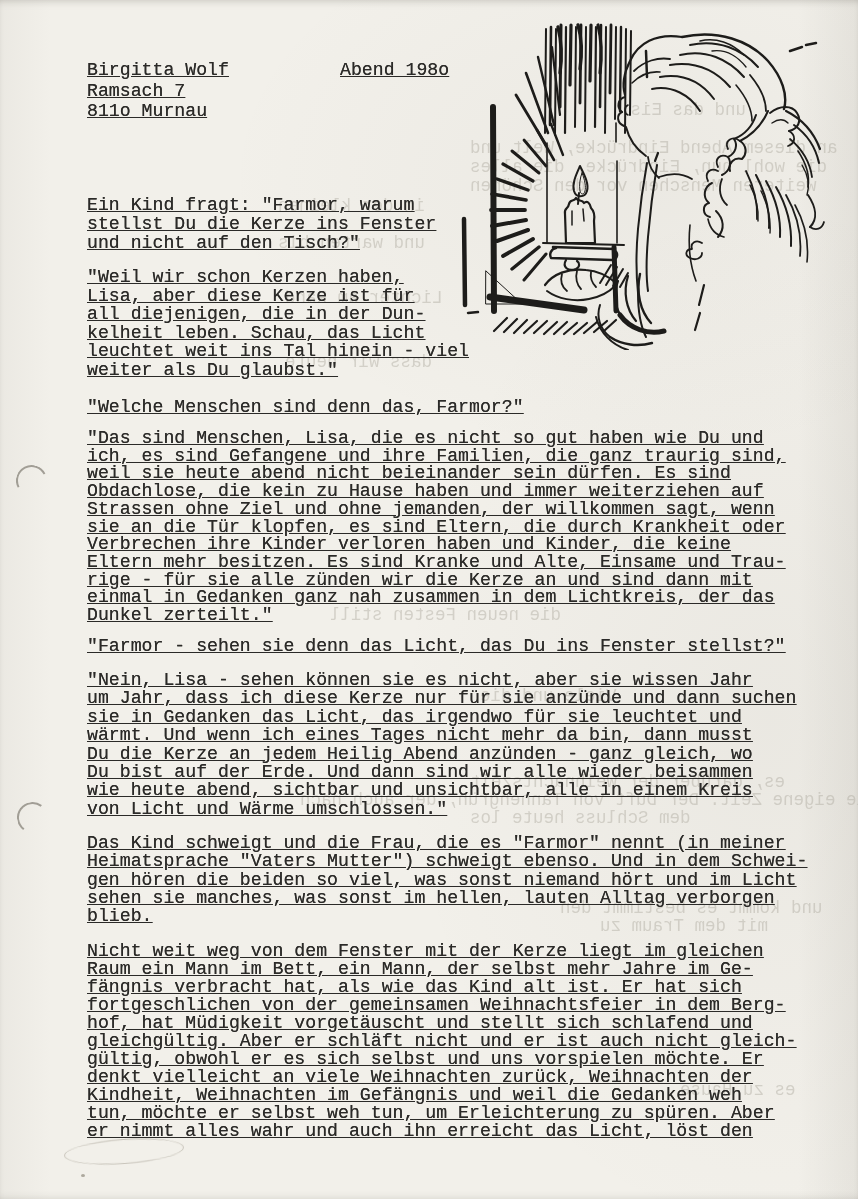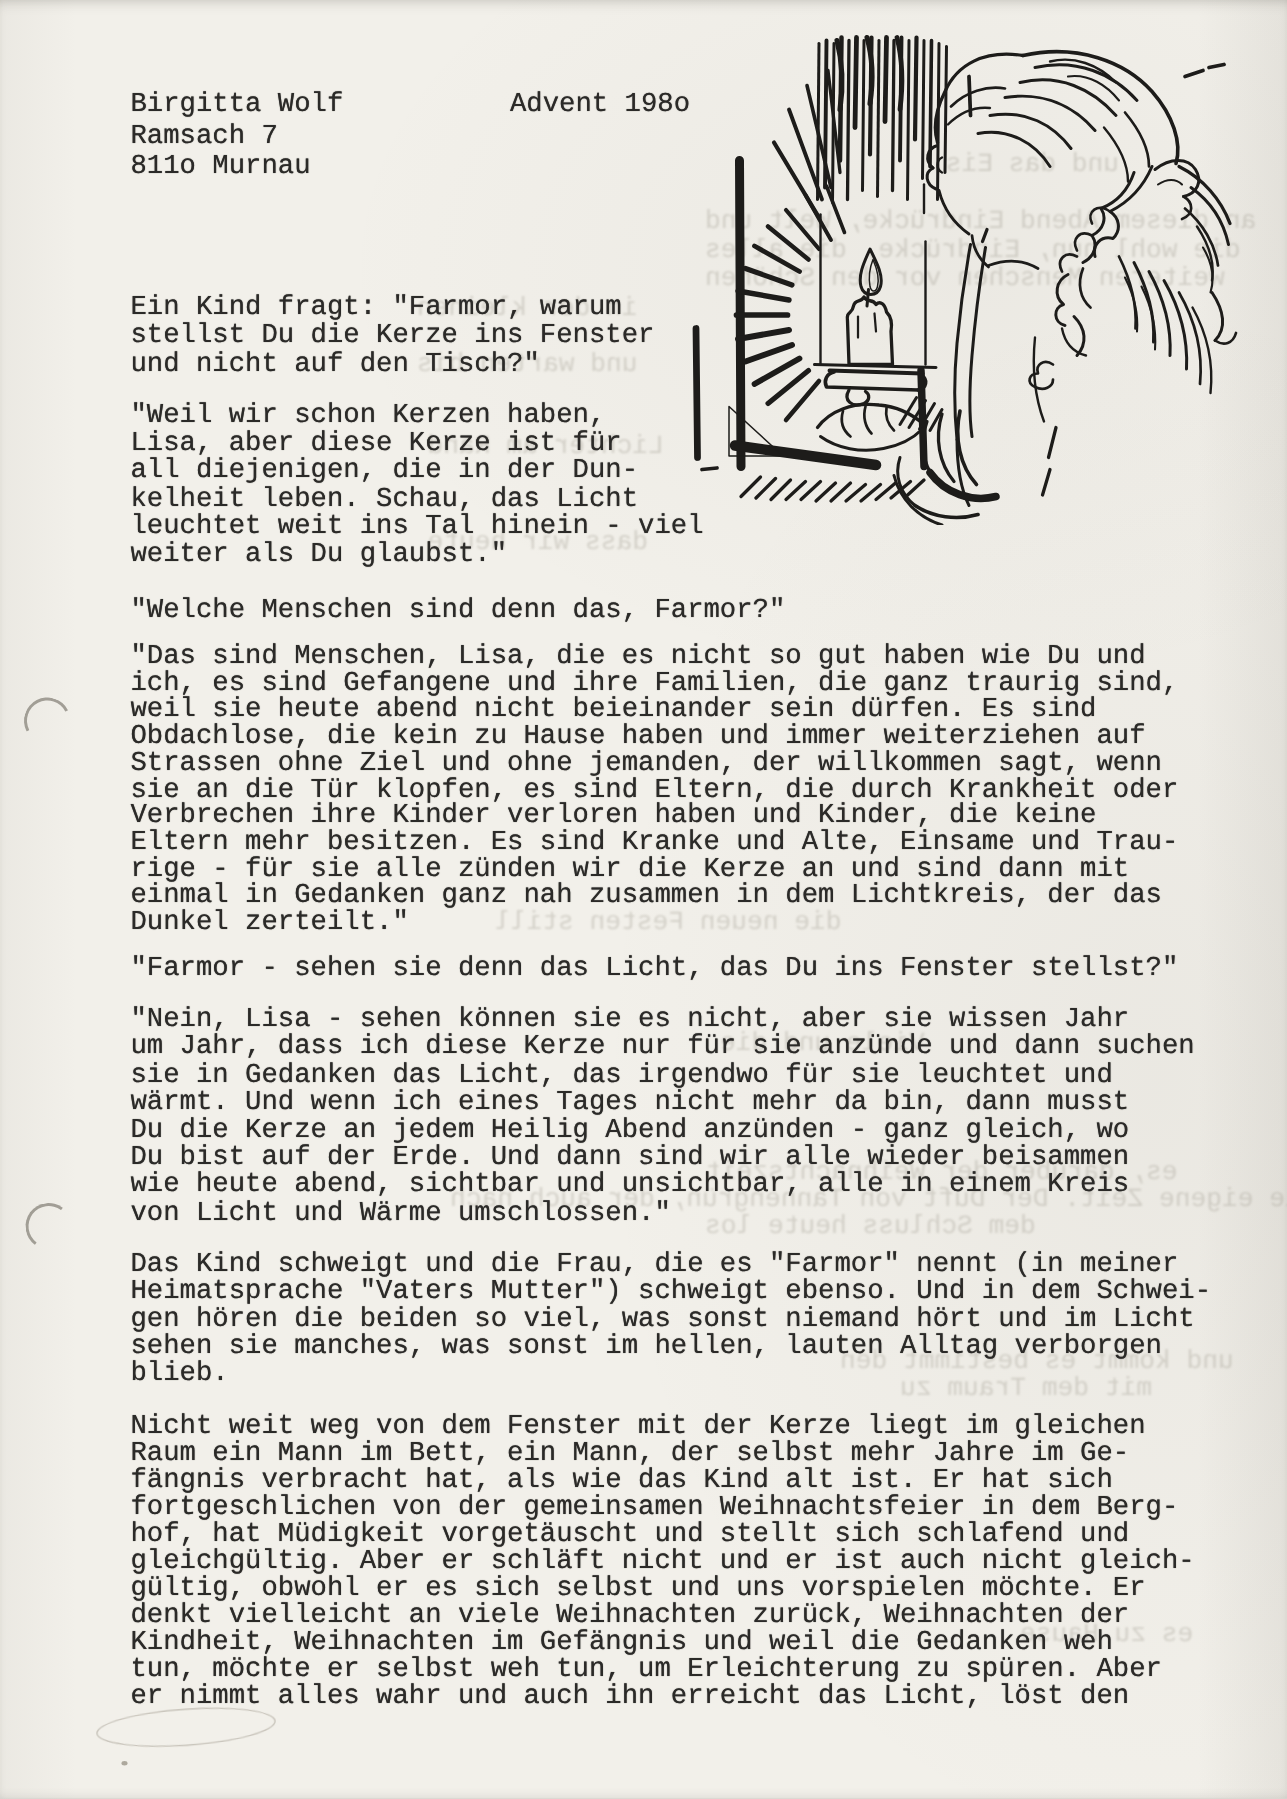--- a/index.html
+++ b/index.html
@@ -11,20 +11,21 @@
       linear-gradient(90deg, rgba(120,115,105,0.06) 0%, rgba(120,115,105,0.0) 6%, rgba(120,115,105,0.0) 93%, rgba(120,115,105,0.10) 100%),
       #f2f0ea;
     box-shadow: inset 0 6px 9px -6px rgba(90,86,78,0.35), inset 0 -5px 8px -6px rgba(90,86,78,0.25);
     font-family:"Liberation Mono","DejaVu Sans Mono",monospace;
   }
   .tw{
     position:absolute;left:87px;white-space:pre;
     font-size:18.2px;color:#2b2a28;
     text-shadow:0 0 0.6px rgba(45,43,40,0.85);
     letter-spacing:0;
+    text-decoration:underline;
   }
   .header-sender{top:60px;line-height:20.5px;}
   .header-date{top:60px;left:340px;line-height:20.5px;}
   .p1{top:196px;line-height:19px;}
   .p2{top:268px;line-height:18.6px;}
   .p3{top:398px;line-height:18.6px;}
   .p4{top:430px;line-height:17.7px;}
   .p5{top:637px;line-height:18.6px;}
   .p6{top:671px;line-height:18.4px;}
   .p7{top:834px;line-height:18.3px;}
@@ -80,21 +81,21 @@
 
   <div class="punch-hole hole1"></div>
   <div class="punch-hole hole2"></div>
   <div class="pencil-oval"></div>
   <div class="speck"></div>
 
   <div class="tw header-sender"></div>
   <div class="tw header-sender">Birgitta Wolf
 Ramsach 7
 811o Murnau</div>
-  <div class="tw header-date">Advent 198o</div>
+  <div class="tw header-date">Abend 198o</div>
 
   <div class="tw p1">Ein Kind fragt: "Farmor, warum
 stellst Du die Kerze ins Fenster
 und nicht auf den Tisch?"</div>
   <div class="tw p2">"Weil wir schon Kerzen haben,
 Lisa, aber diese Kerze ist für
 all diejenigen, die in der Dun-
 kelheit leben. Schau, das Licht
 leuchtet weit ins Tal hinein - viel
 weiter als Du glaubst."</div>

